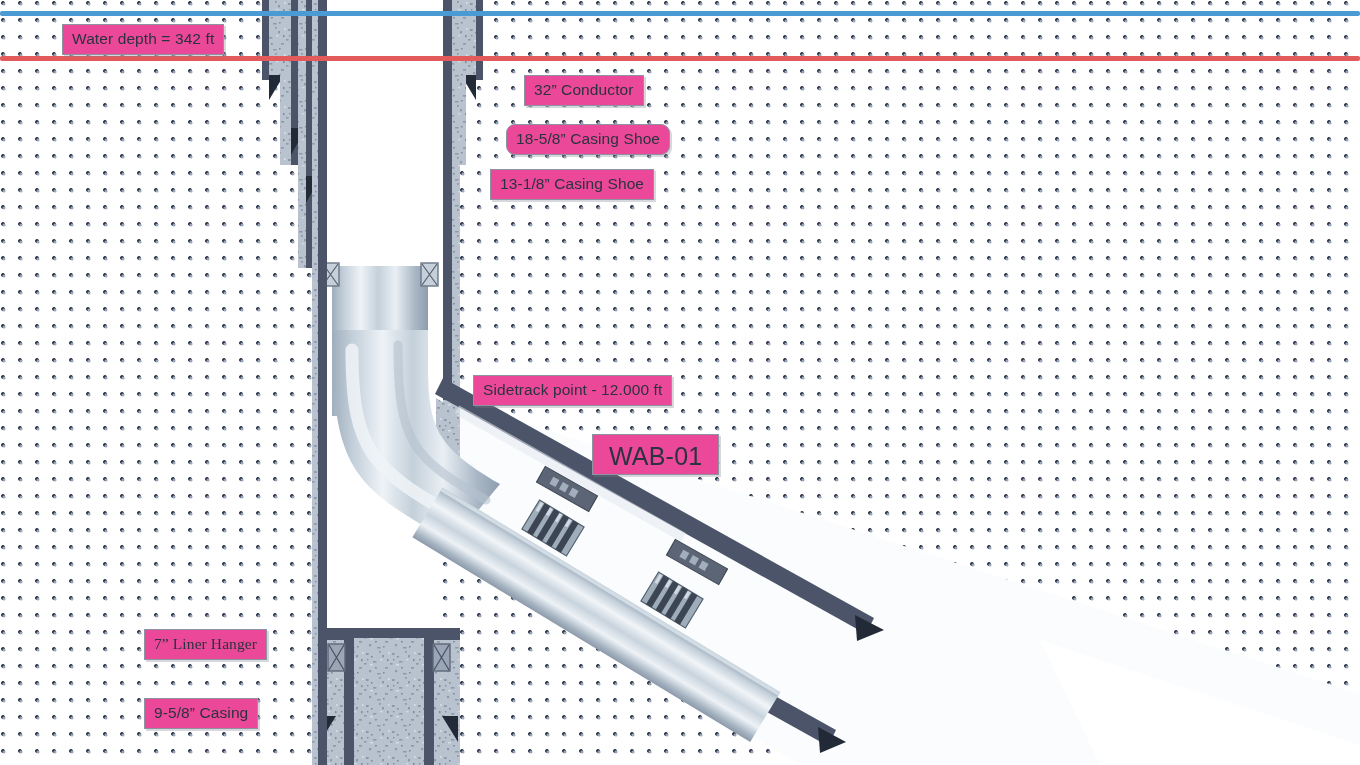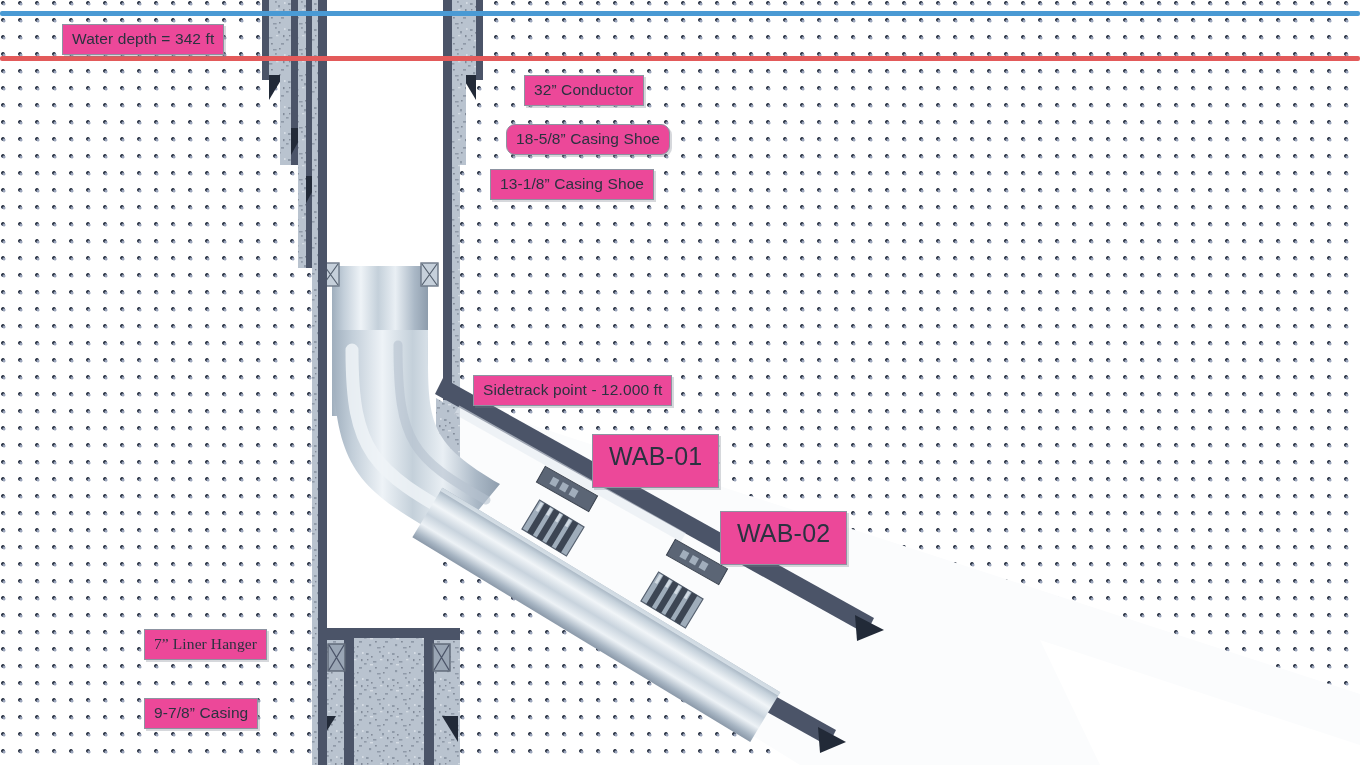--- a/index.html
+++ b/index.html
@@ -30,21 +30,21 @@
   .lbl{
     position:absolute;
     background:#ec4899;
     border:1px solid #8d93a1;
     color:#2b3240;
     white-space:nowrap;
     box-shadow:2px 2px 0 rgba(120,126,140,.30);
     line-height:1;
   }
   .lbl.sm{font-size:15.5px;padding:6px 9px 7px 9px;letter-spacing:.1px;}
-  .lbl.lg{font-size:25px;padding:9px 16px 18px 16px;letter-spacing:.2px;}
+  .lbl.lg{font-size:25px;padding:9px 16px 5px 16px;letter-spacing:.2px;}
 </style>
 </head>
 <body>
 
 <div id="stage">
 
   <div class="formation"></div>
 
   <svg class="layer" viewBox="0 0 1360 765" preserveAspectRatio="none">
     <defs>
@@ -266,19 +266,18 @@
   <div class="lbl sm" style="left:524px;top:75px;">32” Conductor</div>
 
   <div class="lbl sm" style="left:506px;top:124px;border-radius:9px;">18-5/8” Casing Shoe</div>
 
   <div class="lbl sm" style="left:490px;top:169px;">13-1/8” Casing Shoe</div>
 
   <div class="lbl sm" style="left:473px;top:375px;">Sidetrack point - 12.000 ft</div>
 
   <div class="lbl lg" style="left:592px;top:434px;">WAB-01</div>
 
-  <div class="lbl lg" style="left:720px;top:511px;">WAB-02</div>
 
   <div class="lbl sm" style="left:144px;top:629px;font-family:Liberation Serif, serif;">7” Liner Hanger</div>
 
-  <div class="lbl sm" style="left:144px;top:698px;">9-7/8” Casing</div>
+  <div class="lbl sm" style="left:144px;top:698px;">9-5/8” Casing</div>
 
 </div>
 
 </body></html>

